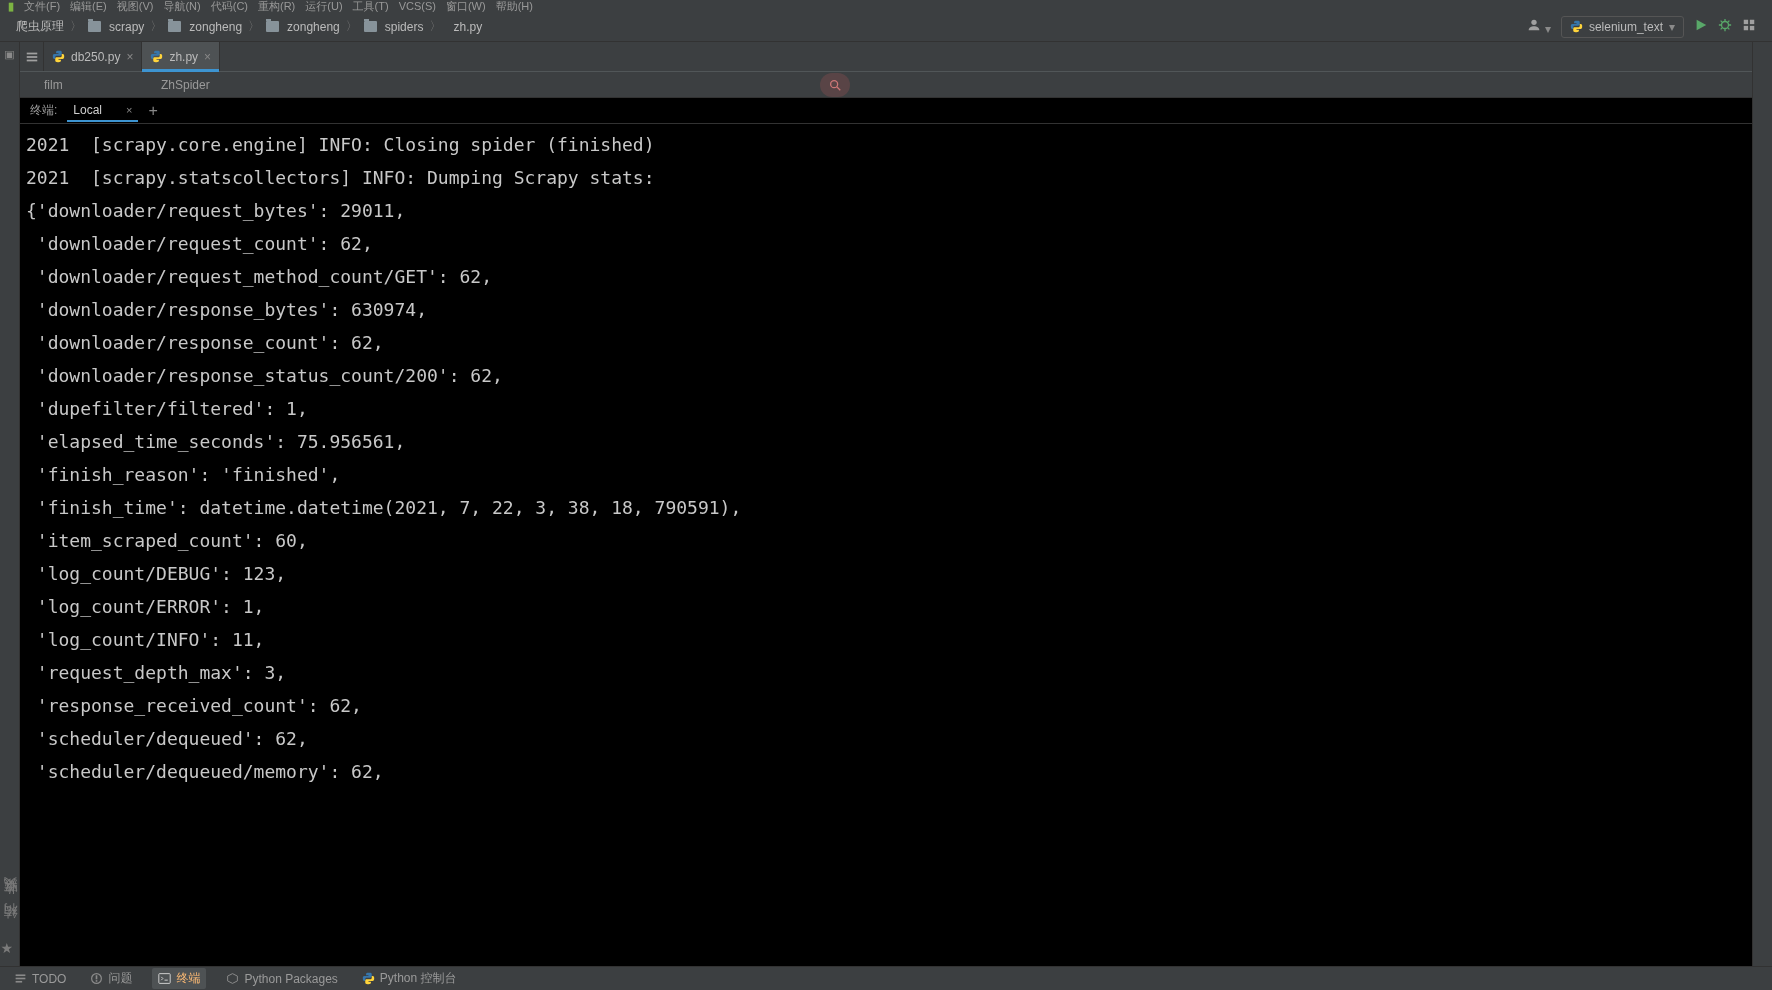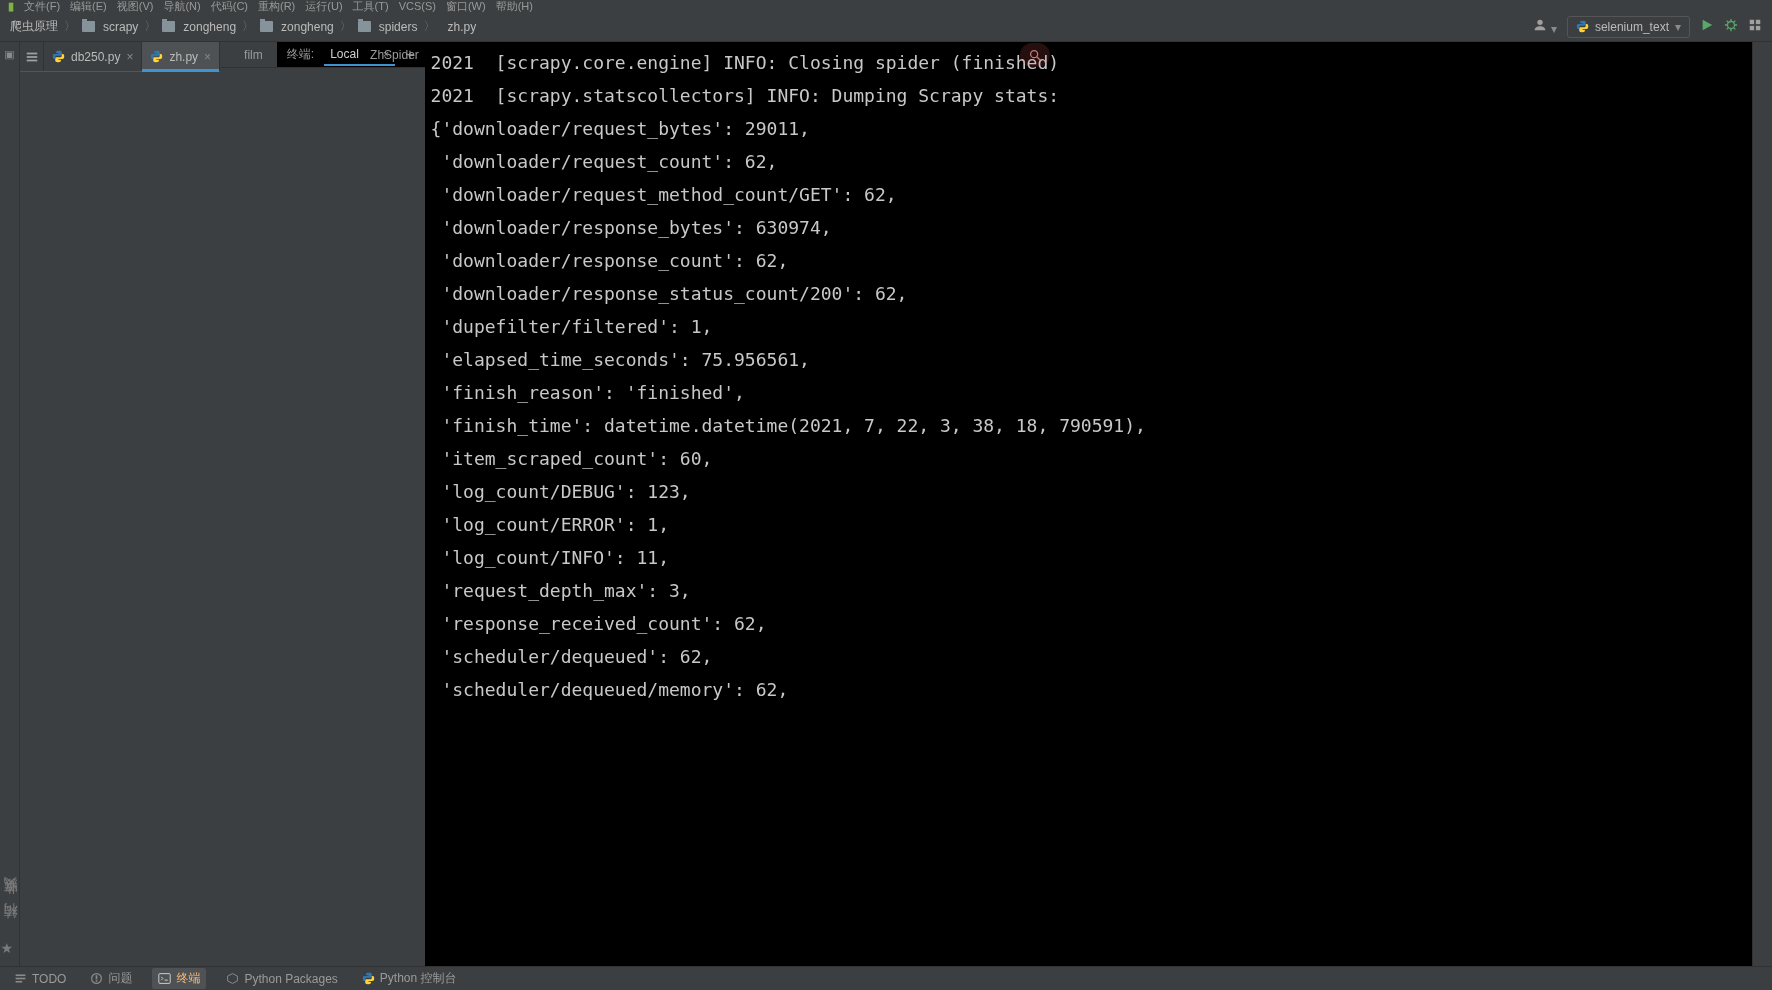--- a/index.html
+++ b/index.html
@@ -25,21 +25,21 @@
   overflow: hidden;
   white-space: nowrap;
 }
 .menubar span { margin-right: 10px; }
 .menubar .right { margin-left: auto; display: flex; align-items: center; gap: 8px; margin-top: 20px; }
 .breadcrumbs-row {
   height: 30px;
   background: #3c3f41;
   display: flex;
   align-items: center;
-  padding: 0 10px;
+  padding: 0 16px;
   border-bottom: 1px solid #323232;
 }
 .breadcrumbs { display: flex; align-items: center; gap: 6px; color: #bbbbbb; }
 .breadcrumbs .sep { color: #777; }
 .breadcrumbs .folder-icon { width: 13px; height: 11px; display: inline-block; background: #87939a; border-radius: 1px; position: relative; margin-right: 2px; }
 .breadcrumbs .folder-icon::before { content: ""; position: absolute; top: -2px; left: 0; width: 5px; height: 2px; background: #87939a; }
 .toolbar-right { margin-left: auto; display: flex; align-items: center; gap: 10px; }
 .user-icon { width: 16px; height: 16px; fill: #a0a0a0; }
 .run-config {
   background: #3c3f41;
@@ -65,21 +65,21 @@
   font-size: 11px;
 }
 .left-gutter .vlabel {
   writing-mode: vertical-rl;
   transform: rotate(180deg);
   margin-top: 10px;
   letter-spacing: 2px;
 }
 .left-gutter .bottom-icons { margin-top: auto; display: flex; flex-direction: column; gap: 10px; padding-bottom: 10px; }
 .left-gutter .bottom-icons span { font-size: 14px; color: #7a7a7a; }
-.main-col { flex: 1; display: flex; flex-direction: row; overflow: hidden; }
+.main-col { flex: 1; display: flex; flex-direction: column; overflow: hidden; }
 .tabs-row {
   height: 30px;
   background: #3c3f41;
   border-bottom: 1px solid #515658;
   display: flex;
   align-items: stretch;
 }
 .hamburger {
   width: 24px;
   display: flex;
@@ -111,21 +111,21 @@
   background: #3c3f41;
   display: flex;
   align-items: center;
   padding: 0 14px;
   color: #9a9a9a;
   font-size: 12px;
   border-bottom: 1px solid #323232;
   position: relative;
 }
 .subheader .left-label { margin-right: auto; margin-left: 10px; }
-.subheader .class-label { position: absolute; left: 150px; }
+.subheader .class-label { position: absolute; left: 141px; }
 .subheader .search-circle {
   position: absolute;
   left: 800px;
   width: 30px; height: 24px;
   border-radius: 20px;
   background: rgba(255,100,100,0.15);
   display: flex;
   align-items: center;
   justify-content: center;
 }

